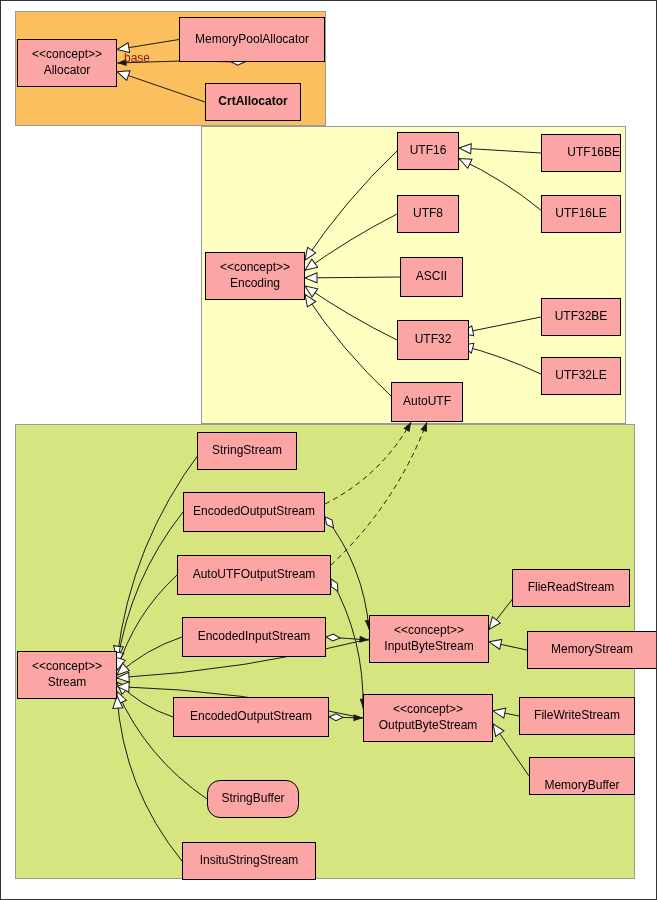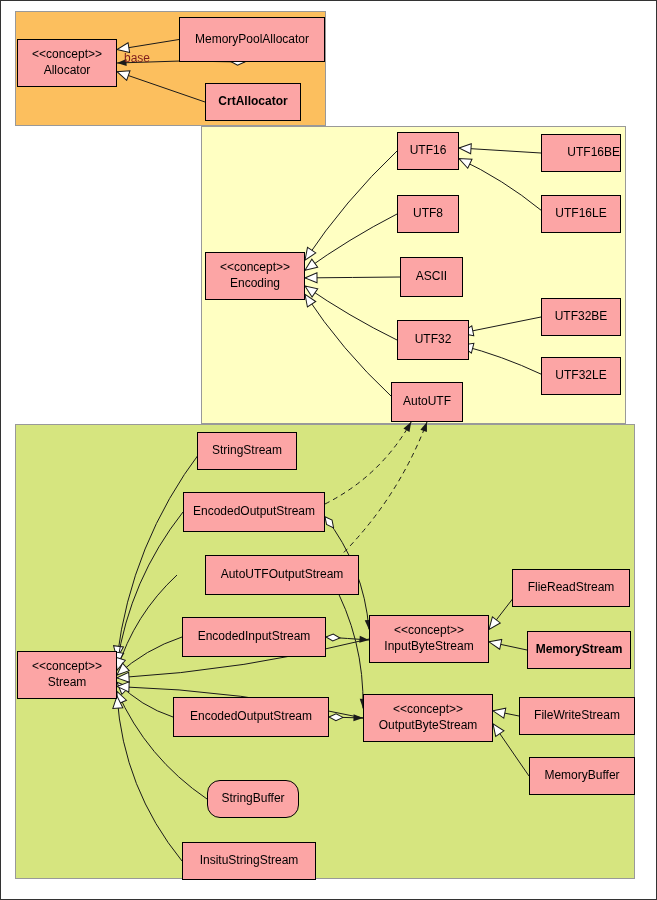--- a/index.html
+++ b/index.html
@@ -148,51 +148,51 @@
     </div>
     <div class="node" style="left: 390px; top: 381px; width: 72px; height: 40px;">
       <div class="node-line">AutoUTF</div>
     </div>
     <div class="node" style="left: 196px; top: 431px; width: 100px; height: 38px; align-items: center;">
       <div class="node-line">StringStream</div>
     </div>
     <div class="node" style="left: 182px; top: 491px; width: 142px; height: 40px;">
       <div class="node-line">EncodedOutputStream</div>
     </div>
-    <div class="node" style="left: 176px; top: 554px; width: 154px; height: 40px; margin-left: 28px;">
+    <div class="node" style="left: 176px; top: 554px; width: 154px; height: 40px;">
       <div class="node-line">AutoUTFOutputStream</div>
     </div>
     <div class="node" style="left: 181px; top: 616px; width: 144px; height: 40px;">
       <div class="node-line">EncodedInputStream</div>
     </div>
     <div class="node" style="left: 16px; top: 650px; width: 100px; height: 48px;">
       <div class="node-line">&lt;&lt;concept&gt;&gt;</div>
       <div class="node-line">Stream</div>
     </div>
     <div class="node" style="left: 368px; top: 614px; width: 120px; height: 48px;">
       <div class="node-line">&lt;&lt;concept&gt;&gt;</div>
       <div class="node-line">InputByteStream</div>
     </div>
     <div class="node" style="left: 511px; top: 568px; width: 118px; height: 38px;">
       <div class="node-line">FlieReadStream</div>
     </div>
-    <div class="node" style="left: 526px; top: 630px; width: 104px; height: 38px; font-weight: bold;">
+    <div class="node" style="left: 526px; top: 630px; width: 130px; height: 38px;">
       <div class="node-line">MemoryStream</div>
     </div>
     <div class="node" style="left: 172px; top: 696px; width: 156px; height: 40px;">
       <div class="node-line">EncodedOutputStream</div>
     </div>
     <div class="node" style="left: 362px; top: 693px; width: 130px; height: 48px;">
       <div class="node-line">&lt;&lt;concept&gt;&gt;</div>
       <div class="node-line">OutputByteStream</div>
     </div>
     <div class="node" style="left: 518px; top: 696px; width: 116px; height: 38px;">
       <div class="node-line">FileWriteStream</div>
     </div>
-    <div class="node" style="left: 528px; top: 756px; width: 106px; height: 38px;">
+    <div class="node" style="left: 528px; top: 756px; width: 106px; height: 38px; justify-content: flex-end;">
       <div class="node-line">MemoryBuffer</div>
     </div>
     <div class="node" style="left: 206px; top: 779px; width: 92px; height: 38px; border-radius: 13px;">
       <div class="node-line">StringBuffer</div>
     </div>
     <div class="node" style="left: 181px; top: 841px; width: 134px; height: 38px;">
       <div class="node-line">InsituStringStream</div>
     </div>
     <div class="edge-label" style="left: 123px; top: 50px;">base</div>
   </div>

